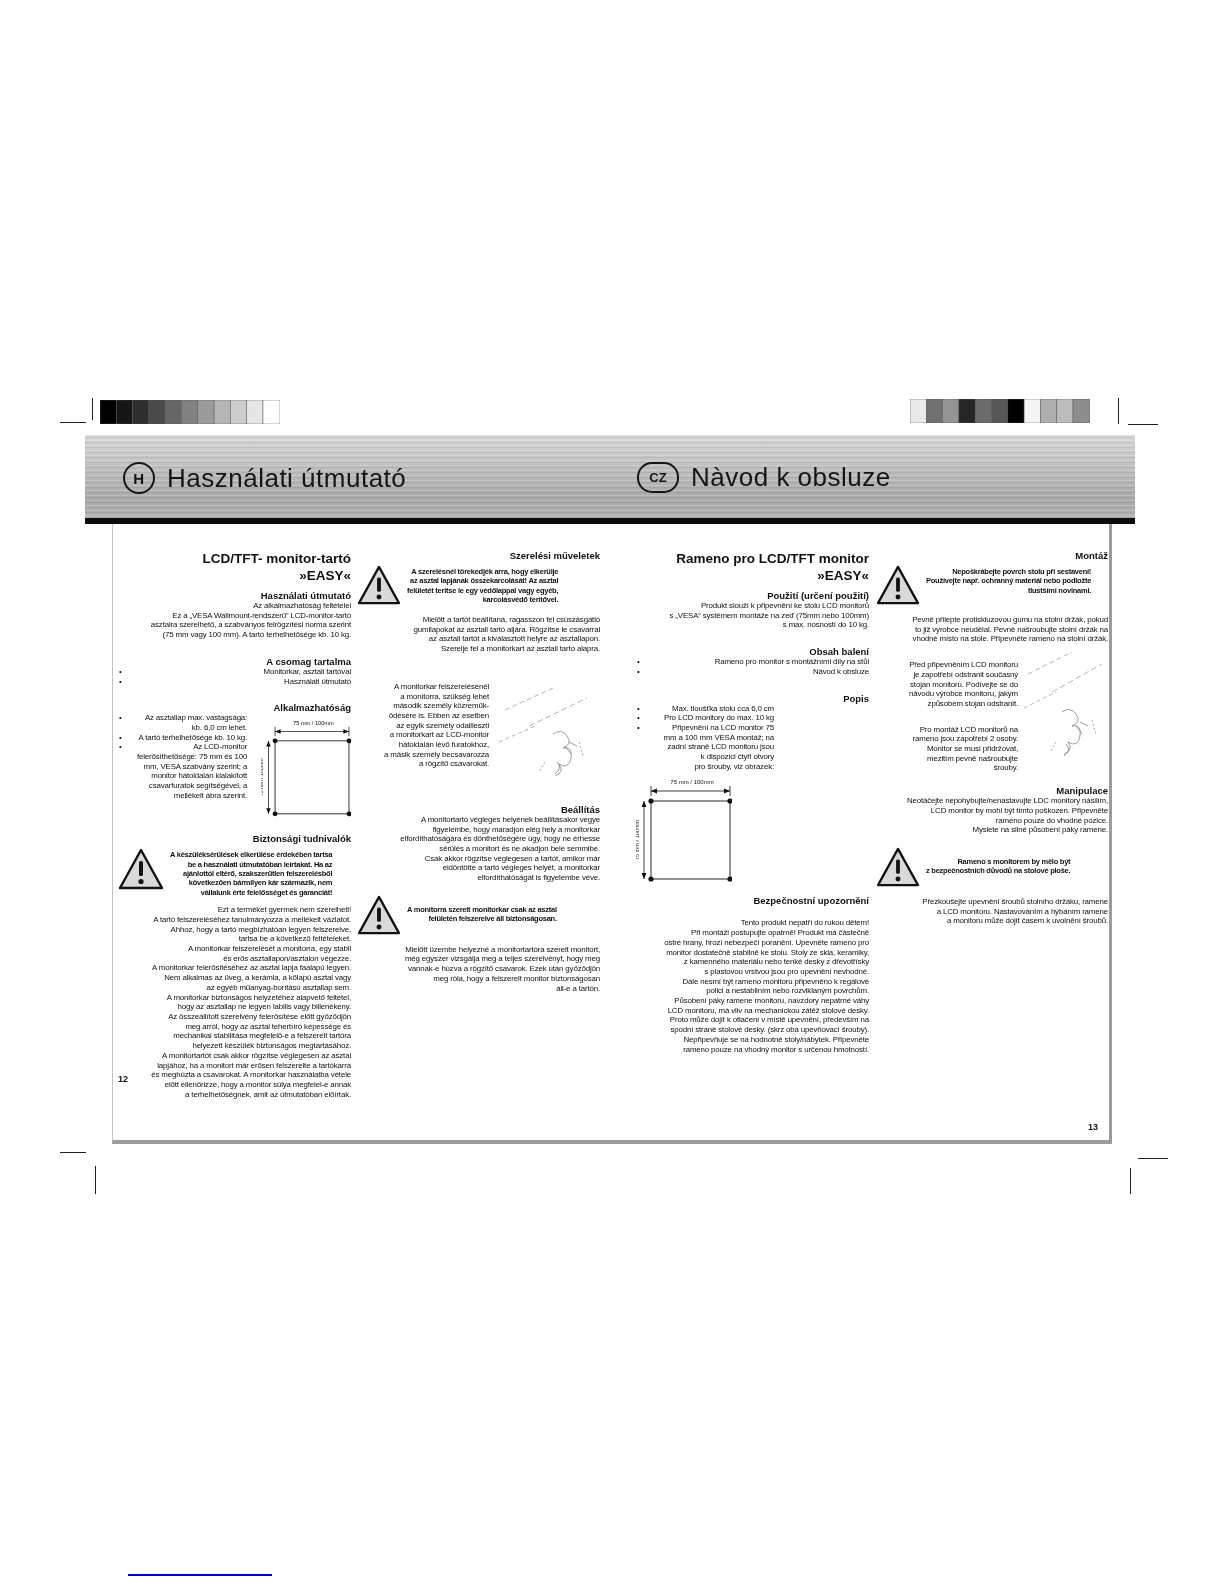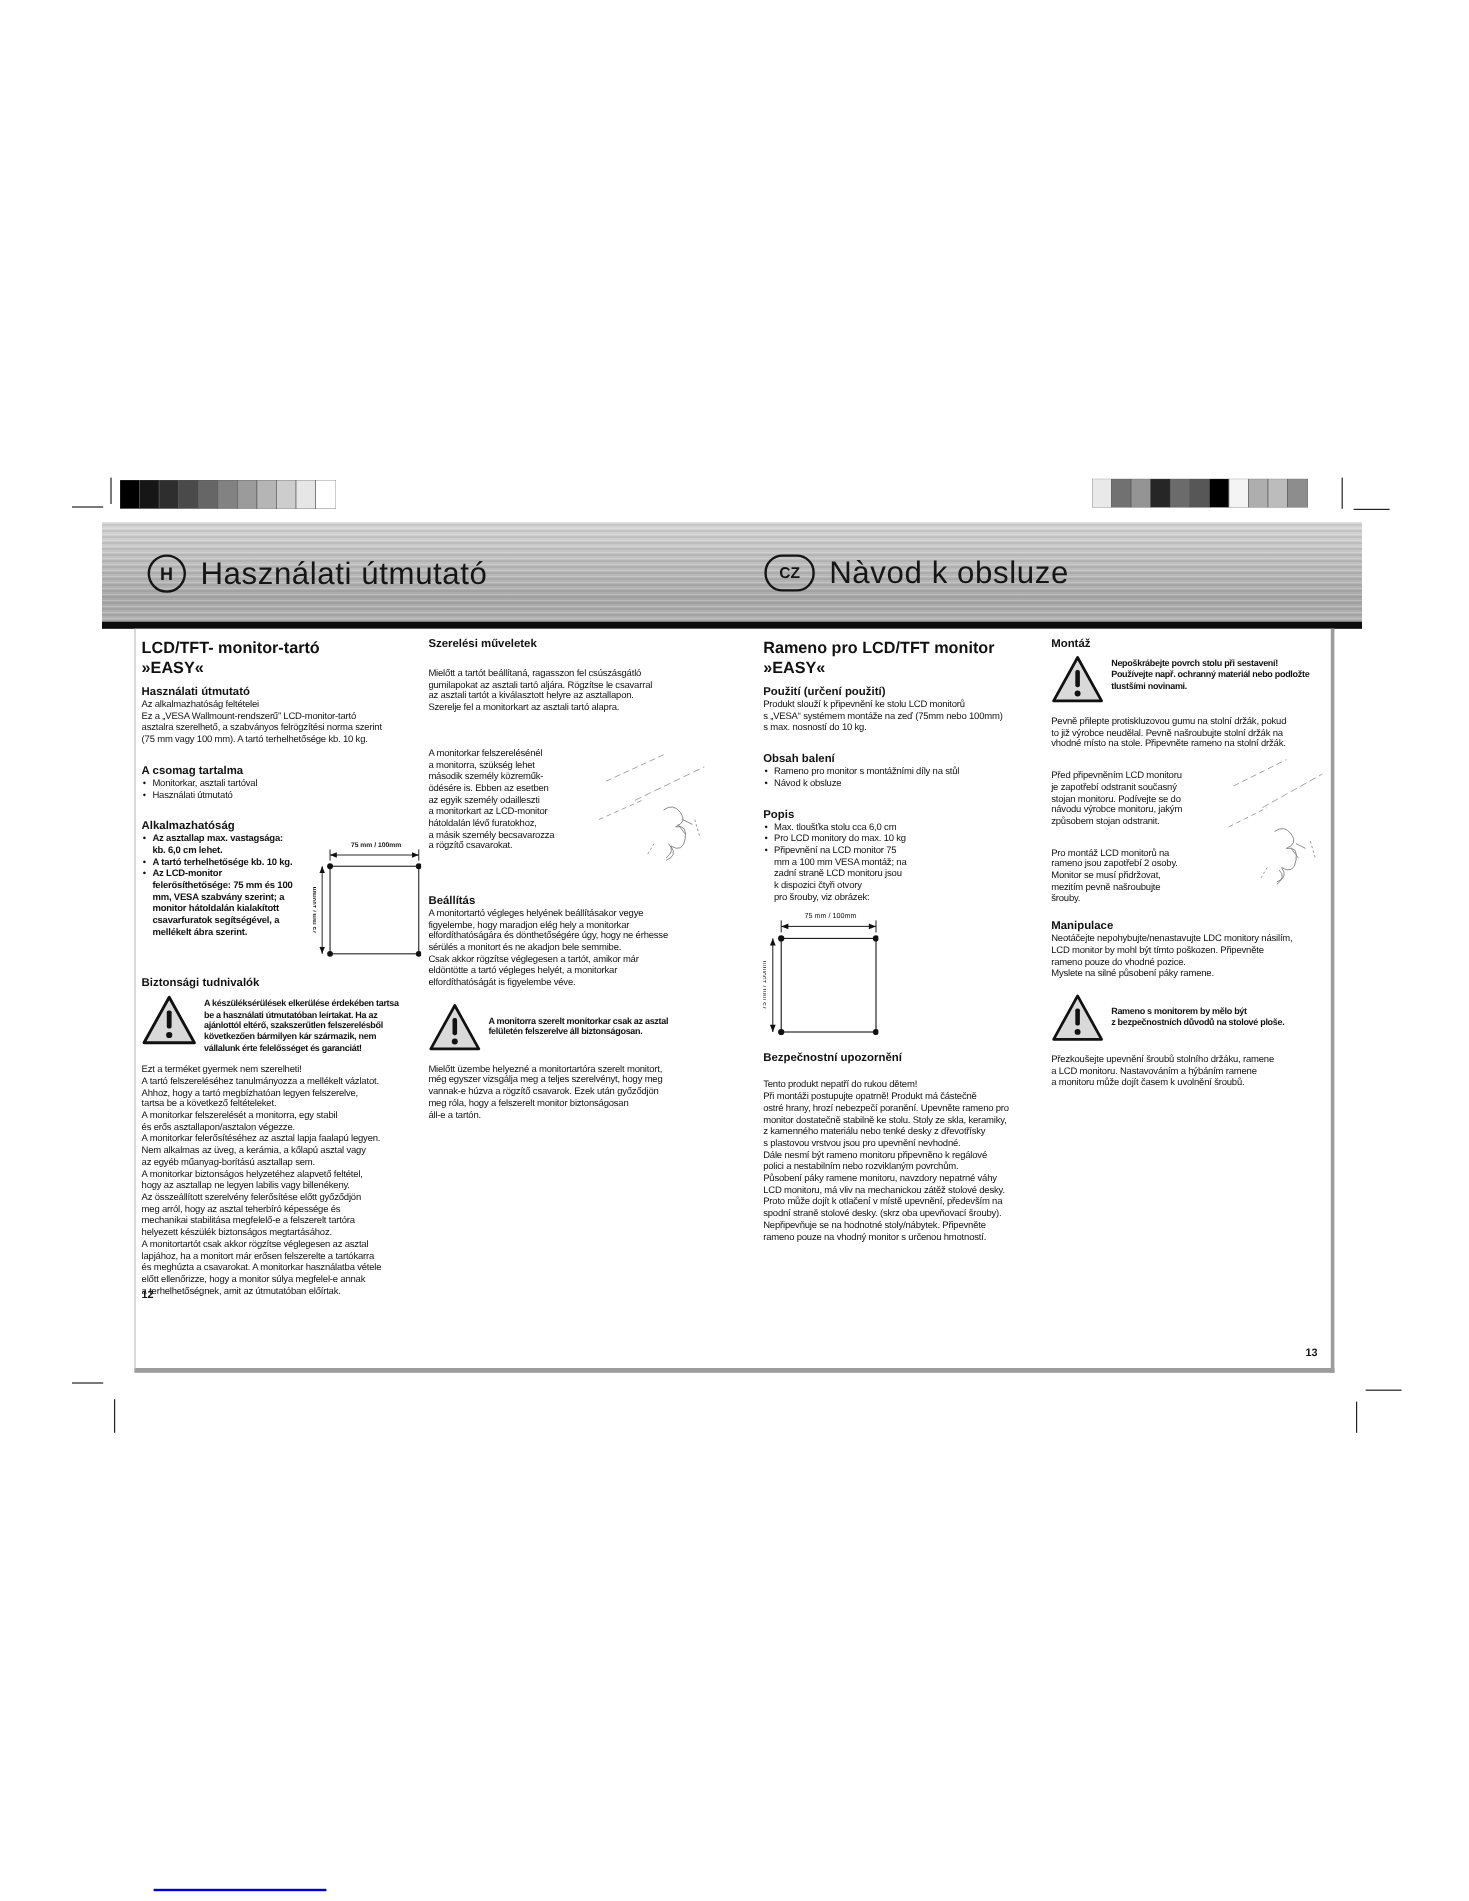--- a/index.html
+++ b/index.html
@@ -26,21 +26,21 @@
   .badge.h{width:28px;height:28px;font-size:15px;}
   .badge.cz{width:38px;height:27px;border-radius:15px;font-size:13px;letter-spacing:0;}
 
   
   .page-frame{position:absolute;left:112px;top:524px;width:996px;height:616px;
               border-left:1px solid #c2c2c2;border-right:3px solid #9c9c9c;border-bottom:4px solid #9c9c9c;
               background:#fff;}
   .page-num{position:absolute;font-size:9px;font-weight:bold;color:#111;}
 
   
-  .col{position:absolute;top:531px;}
+  .col{position:absolute;top:550px;text-align:right;}
   .h1{font-size:13.5px;font-weight:bold;line-height:17px;margin:0;}
   .h2{font-size:9.5px;font-weight:bold;line-height:11px;margin:0;}
   .p{font-size:7.9px;line-height:9.7px;letter-spacing:-.15px;white-space:pre-line;margin:0;}
   .li{position:relative;padding-left:9px;font-size:7.9px;line-height:9.7px;letter-spacing:-.15px;white-space:pre-line;}
   .li::before{content:"•";position:absolute;left:1px;top:0;}
   .warn{display:flex;gap:6px;align-items:flex-start;}
   .warn svg{flex:none;}
   .wtext{font-size:7.5px;font-weight:bold;line-height:9.4px;letter-spacing:-.25px;white-space:pre-line;padding-top:2px;}
   .sp4{height:4px;} .sp6{height:6px;} .sp8{height:8px;} .sp10{height:10px;} .sp12{height:12px;} .sp16{height:16px;}
   .row{display:flex;align-items:flex-start;}
@@ -112,21 +112,21 @@
     <div class="p">Az alkalmazhatóság feltételei
 Ez a „VESA Wallmount-rendszerű” LCD-monitor-tartó
 asztalra szerelhető, a szabványos felrögzítési norma szerint
 (75 mm vagy 100 mm). A tartó terhelhetősége kb. 10 kg.</div>
     <div class="sp16"></div>
     <div class="h2">A csomag tartalma</div>
     <div class="li">Monitorkar, asztali tartóval</div>
     <div class="li">Használati útmutató</div>
     <div class="sp16"></div>
     <div class="h2">Alkalmazhatóság</div>
-    <div class="row" style="gap:14px;font-weight:bold;">
+    <div class="row" style="gap:14px;">
       <div style="width:138px;">
         <div class="li">Az asztallap max. vastagsága:
 kb. 6,0 cm lehet.</div>
         <div class="li">A tartó terhelhetősége kb. 10 kg.</div>
         <div class="li">Az LCD-monitor
 felerősíthetősége: 75 mm és 100
 mm, VESA szabvány szerint; a
 monitor hátoldalán kialakított
 csavarfuratok segítségével, a
 mellékelt ábra szerint.</div>
@@ -183,20 +183,31 @@
 A monitortartót csak akkor rögzítse véglegesen az asztal
 lapjához, ha a monitort már erősen felszerelte a tartókarra
 és meghúzta a csavarokat. A monitorkar használatba vétele
 előtt ellenőrizze, hogy a monitor súlya megfelel-e annak
 a terhelhetőségnek, amit az útmutatóban előírtak.</div>
   </div>
 
   <div class="col" style="left:357px;width:243px;">
     <div class="h2">Szerelési műveletek</div>
     <div class="sp4"></div>
+    <div class="warn">
+      <svg width="44" height="40" viewBox="0 0 46 42">
+        <polygon points="23,2 44,40 2,40" fill="#d9d9d9" stroke="#111" stroke-width="2.4" stroke-linejoin="round"></polygon>
+        <rect x="21" y="13" width="4" height="15" rx="1.6" fill="#111"></rect>
+        <circle cx="23" cy="33.5" r="2.6" fill="#111"></circle>
+      </svg>
+      <div class="wtext">A szerelésnél törekedjék arra, hogy elkerülje
+az asztal lapjának összekarcolását! Az asztal
+felületét terítse le egy védőlappal vagy egyéb,
+karcolásvédő terítővel.</div>
+    </div>
     <div class="sp10"></div>
     <div class="p">Mielőtt a tartót beállítaná, ragasszon fel csúszásgátló
 gumilapokat az asztali tartó aljára. Rögzítse le csavarral
 az asztali tartót a kiválasztott helyre az asztallapon.
 Szerelje fel a monitorkart az asztali tartó alapra.</div>
     <div class="sp16"></div>
     <div class="sp12"></div>
     <div class="row" style="gap:6px;">
       <div class="p" style="width:132px;">A monitorkar felszerelésénél
 a monitorra, szükség lehet

